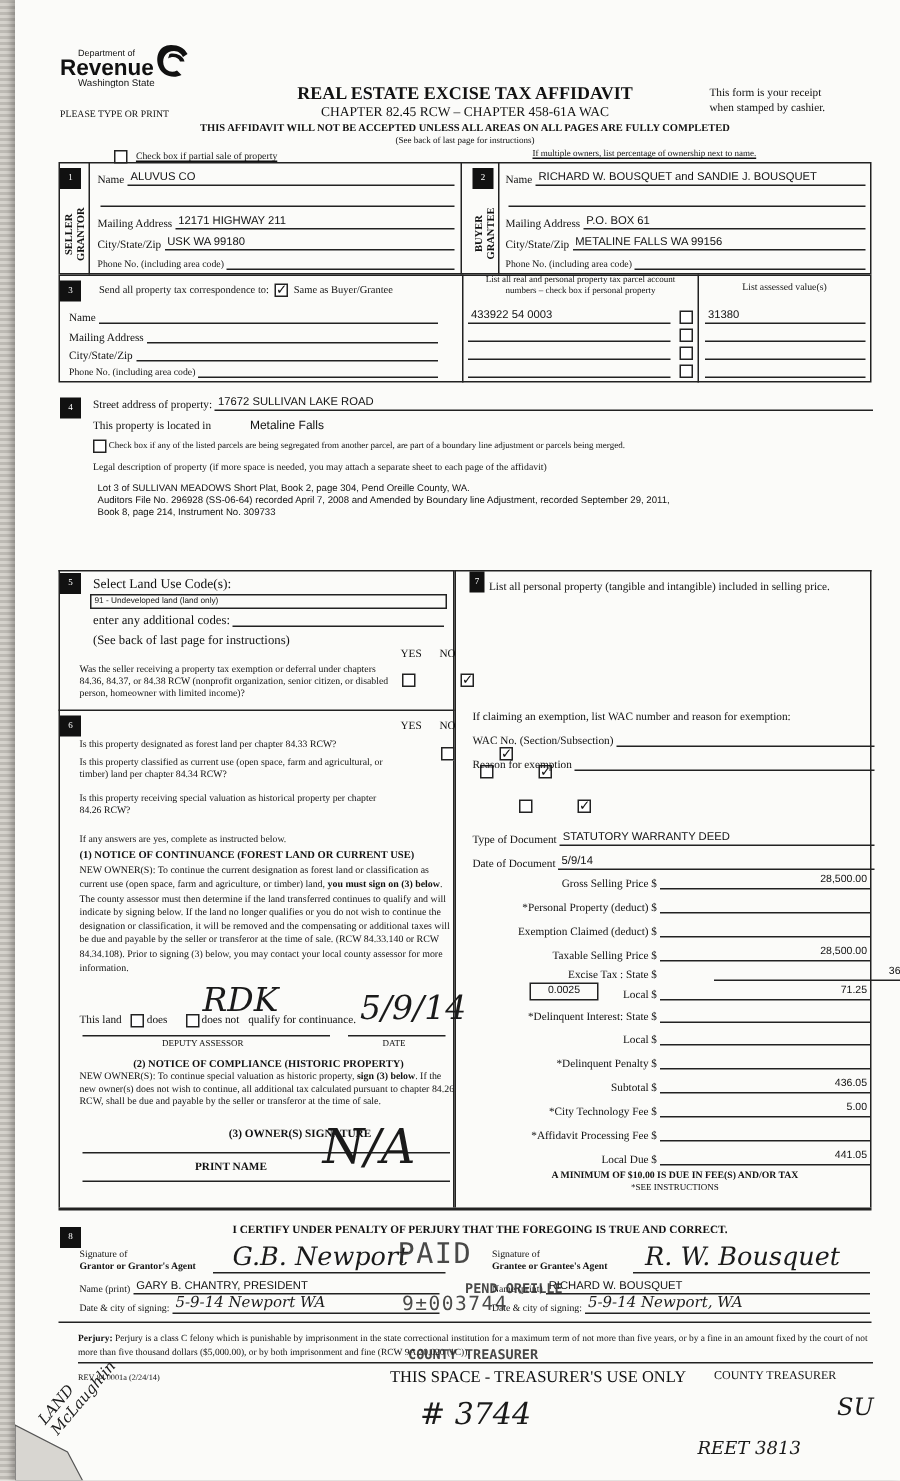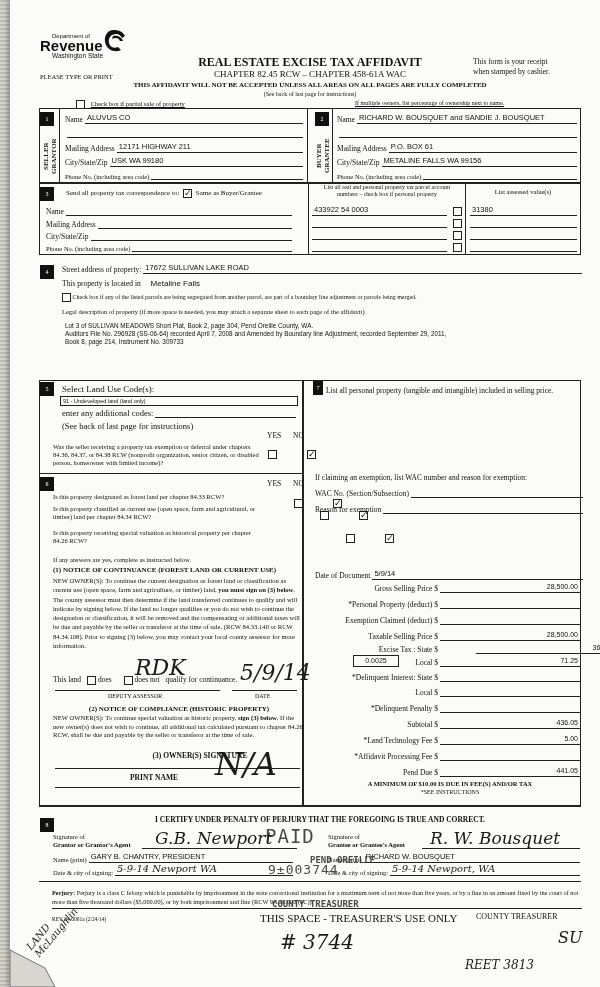--- a/index.html
+++ b/index.html
@@ -204,21 +204,21 @@
   
   <div class="numbox" style="left:30px;top:265px;">4</div>
   <div class="row lbl" style="left:52px;top:264px;width:520px;">
       <span>Street address of property:</span>
       <div class="line">
         <span class="fill">17672 SULLIVAN LAKE ROAD</span>
       </div>
     </div>
   <div class="abs lbl" style="left:52px;top:279px;">
     <span>This property is located in</span>
-    <span class="sans" style="font-size:8px;margin-left:8px;">Metaline Falls</span>
+    <span class="sans" style="font-size:8px;margin-left:24px;">Metaline Falls</span>
   </div>
   <div class="abs lbl" style="left:52px;top:293px;font-size:6px;">
     <span class="chk"></span>
     <span>Check box if any of the listed parcels are being segregated from another parcel, are part of a boundary line adjustment or parcels being merged.</span>
   </div>
   <div class="abs lbl" style="left:52px;top:308px;font-size:6.5px;">Legal description of property (if more space is needed, you may attach a separate sheet to each page of the affidavit)</div>
   <div class="abs sans" style="left:55px;top:322px;font-size:6.4px;line-height:8px;white-space:nowrap;">
     <div>Lot 3 of SULLIVAN MEADOWS Short Plat, Book 2, page 304, Pend Oreille County, WA.</div>
     <div>Auditors File No. 296928 (SS-06-64) recorded April 7, 2008 and Amended by Boundary line Adjustment, recorded September 29, 2011,</div>
     <div>Book 8, page 214, Instrument No. 309733</div>
@@ -284,20 +284,26 @@
   <div class="abs" style="left:316px;top:384px;width:250px;font-size:7.5px;line-height:13px;">List all  personal property (tangible and intangible) included in selling price.</div>
   <div class="abs lbl" style="left:305px;top:473px;">If claiming an exemption, list WAC number and reason for exemption:</div>
   <div class="row lbl" style="left:305px;top:488px;width:268px;">
       <span>WAC No. (Section/Subsection)</span>
       <div class="line"></div>
     </div>
   <div class="row lbl" style="left:305px;top:504px;width:268px;">
       <span>Reason for exemption</span>
       <div class="line"></div>
     </div>
+  <div class="row lbl" style="left:305px;top:554px;width:268px;">
+      <span>Type of Document</span>
+      <div class="line">
+        <span class="fill">STATUTORY WARRANTY DEED</span>
+      </div>
+    </div>
   <div class="row lbl" style="left:305px;top:570px;width:268px;">
       <span>Date of Document</span>
       <div class="line">
         <span class="fill">5/9/14</span>
       </div>
     </div>
 
   <div class="abs" style="left:323px;top:583px;">
     <div class="money" style="top:0px;">
         <span class="ml">Gross Selling Price $</span>
@@ -333,29 +339,29 @@
       </div>
     <div class="money" style="top:120px;">
         <span class="ml">*Delinquent Penalty $</span>
         <span class="mv"></span>
       </div>
     <div class="money" style="top:136px;justify-content:flex-end;">
         <span class="ml">Subtotal $</span>
         <span class="mv">436.05</span>
       </div>
     <div class="money" style="top:152px;">
-        <span class="ml">*Land Technology Fee $</span>
+        <span class="ml">*City Technology Fee $</span>
         <span class="mv">5.00</span>
       </div>
     <div class="money" style="top:168px;">
         <span class="ml">*Affidavit Processing Fee $</span>
         <span class="mv"></span>
       </div>
     <div class="money" style="top:184px;">
-        <span class="ml">Pend Due $</span>
+        <span class="ml">Local Due $</span>
         <span class="mv">441.05</span>
       </div>
   </div>
   <div class="abs sans" style="left:343px;top:655px;width:46px;height:12px;border:1px solid #222;font-size:7px;text-align:center;line-height:10px;">0.0025</div>
   <div class="abs" style="left:330px;top:780px;width:220px;text-align:center;font-size:6.5px;font-weight:bold;">A MINIMUM OF $10.00 IS DUE IN FEE(S) AND/OR TAX</div>
   <div class="abs" style="left:330px;top:789px;width:220px;text-align:center;font-size:6px;">*SEE INSTRUCTIONS</div>
 
   
   <div class="abs" style="left:29px;top:805px;width:542px;height:1.5px;background:#222;"></div>
   <div class="numbox" style="left:30px;top:818px;">8</div>

